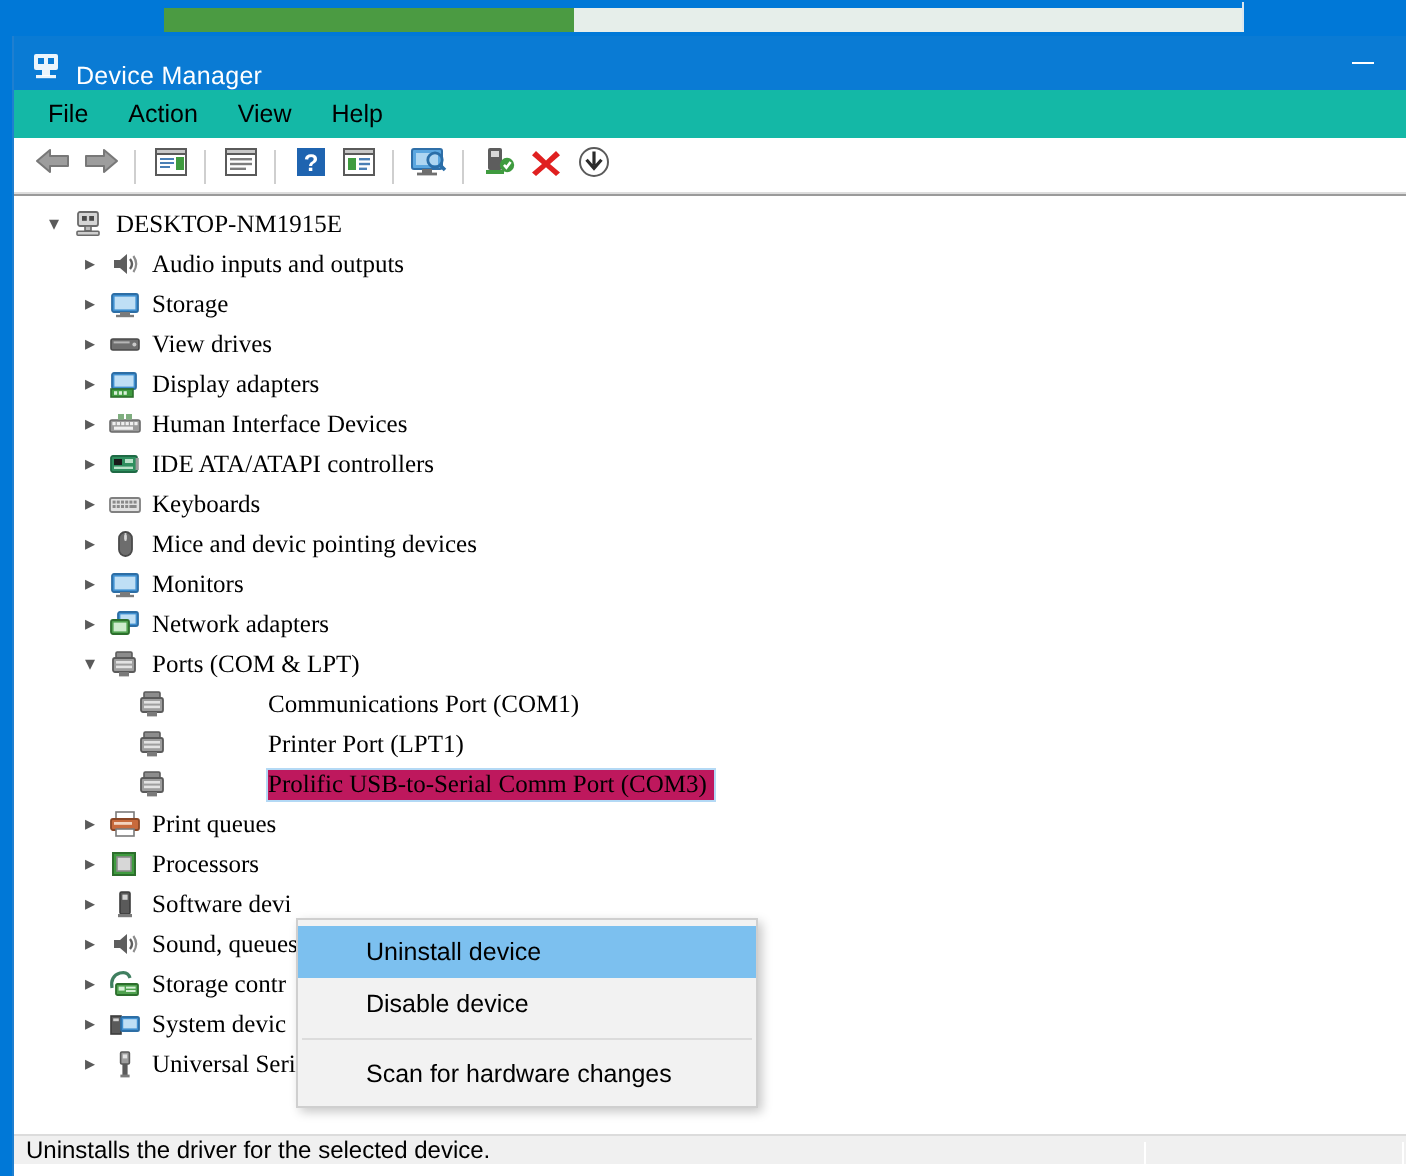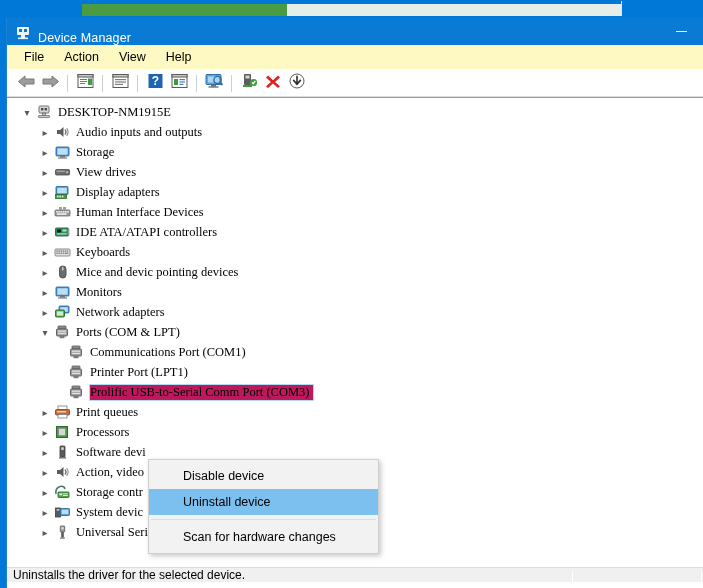--- a/index.html
+++ b/index.html
@@ -61,21 +61,21 @@
     width: 44px; height: 27px;
     display: flex; align-items: center; justify-content: center;
   }
   .win-btn .dash {
     width: 11px; height: 1px; background: #ffffff;
   }
 
   
   #menubar {
     height: 25px;
-    background: #fef9c3;
+    background: #14b8a6;
     display: flex; align-items: center;
     padding-left: 8px;
     border-bottom: 1px solid #ffffff;
   }
   .menu-item {
     font-size: 12.5px; color: #000000;
     padding: 3px 9px; margin-right: 2px;
     white-space: nowrap; cursor: default;
   }
 
@@ -127,21 +127,21 @@
     width: 17px; height: 16px; flex: none; position: relative;
     margin-right: 5px; margin-left: 1px;
   }
   .row .lbl { padding-right: 4px; font-family: Liberation Serif, serif; }
   .row.selected .lbl {
     background: #be185d;
     outline: 1px solid #b4d9f5;
   }
   .d0 { padding-left: 2px; }
   .d1 { padding-left: 20px; }
-  .d2 { padding-left: 50px; }
+  .d2 { padding-left: 50px; gap: 44px; }
 
   
   #statusbar {
     position: relative;
     height: 15px;
     background: #f0f0f0;
     border-top: 1px solid #dcdcdc;
     display: flex; align-items: center;
   }
   #status-text {
@@ -587,21 +587,21 @@
 
       <div class="row d1">
         <span class="chev">▸</span>
         <span class="ico">
           <svg width="17" height="16" viewBox="0 0 17 16">
             <path d="M3,6 L6,6 L9.5,3 L9.5,13 L6,10 L3,10 Z" fill="#5e5e5e"></path>
             <path d="M11,5.5 Q13,8 11,10.5" stroke="#5e5e5e" stroke-width="1.2" fill="none"></path>
             <path d="M12.7,4 Q15.5,8 12.7,12" stroke="#8c8c8c" stroke-width="1.1" fill="none"></path>
           </svg>
         </span>
-        <span class="lbl">Action, video</span>
+        <span class="lbl">Sound, queues</span>
       </div>
 
       <div class="row d1">
         <span class="chev">▸</span>
         <span class="ico">
           <svg width="17" height="16" viewBox="0 0 17 16">
             <path d="M2,10 Q1,4 6,2.5 Q10,1.5 11,5" stroke="#3f7f5f" stroke-width="1.6" fill="none"></path>
             <rect x="4" y="8" width="11" height="5.5" rx=".8" fill="#4fa24f" stroke="#2c6e2c" stroke-width=".9"></rect>
             <rect x="5.3" y="9.3" width="3" height="2" fill="#d5f0d5"></rect>
             <rect x="9" y="9.3" width="4.8" height="1" fill="#d5f0d5"></rect>
@@ -633,22 +633,22 @@
             <rect x="7.2" y="8" width="2.6" height="5.5" fill="#5a5a5a"></rect>
             <rect x="6.2" y="13.3" width="4.6" height="1.4" fill="#7a7a7a"></rect>
           </svg>
         </span>
         <span class="lbl">Universal Seri</span>
       </div>
 
     </div>
 
     <div id="ctxmenu">
+      <div class="ctx-item highlighted">Uninstall device</div>
       <div class="ctx-item">Disable device</div>
-      <div class="ctx-item highlighted">Uninstall device</div>
       <div class="ctx-sep"></div>
       <div class="ctx-item">Scan for hardware changes</div>
 
     </div>
 
   </div>
 
   <div id="statusbar">
     <div id="status-text">Uninstalls the driver for the selected device.</div>
     <div class="status-sep" id="status-sep-1"></div>

